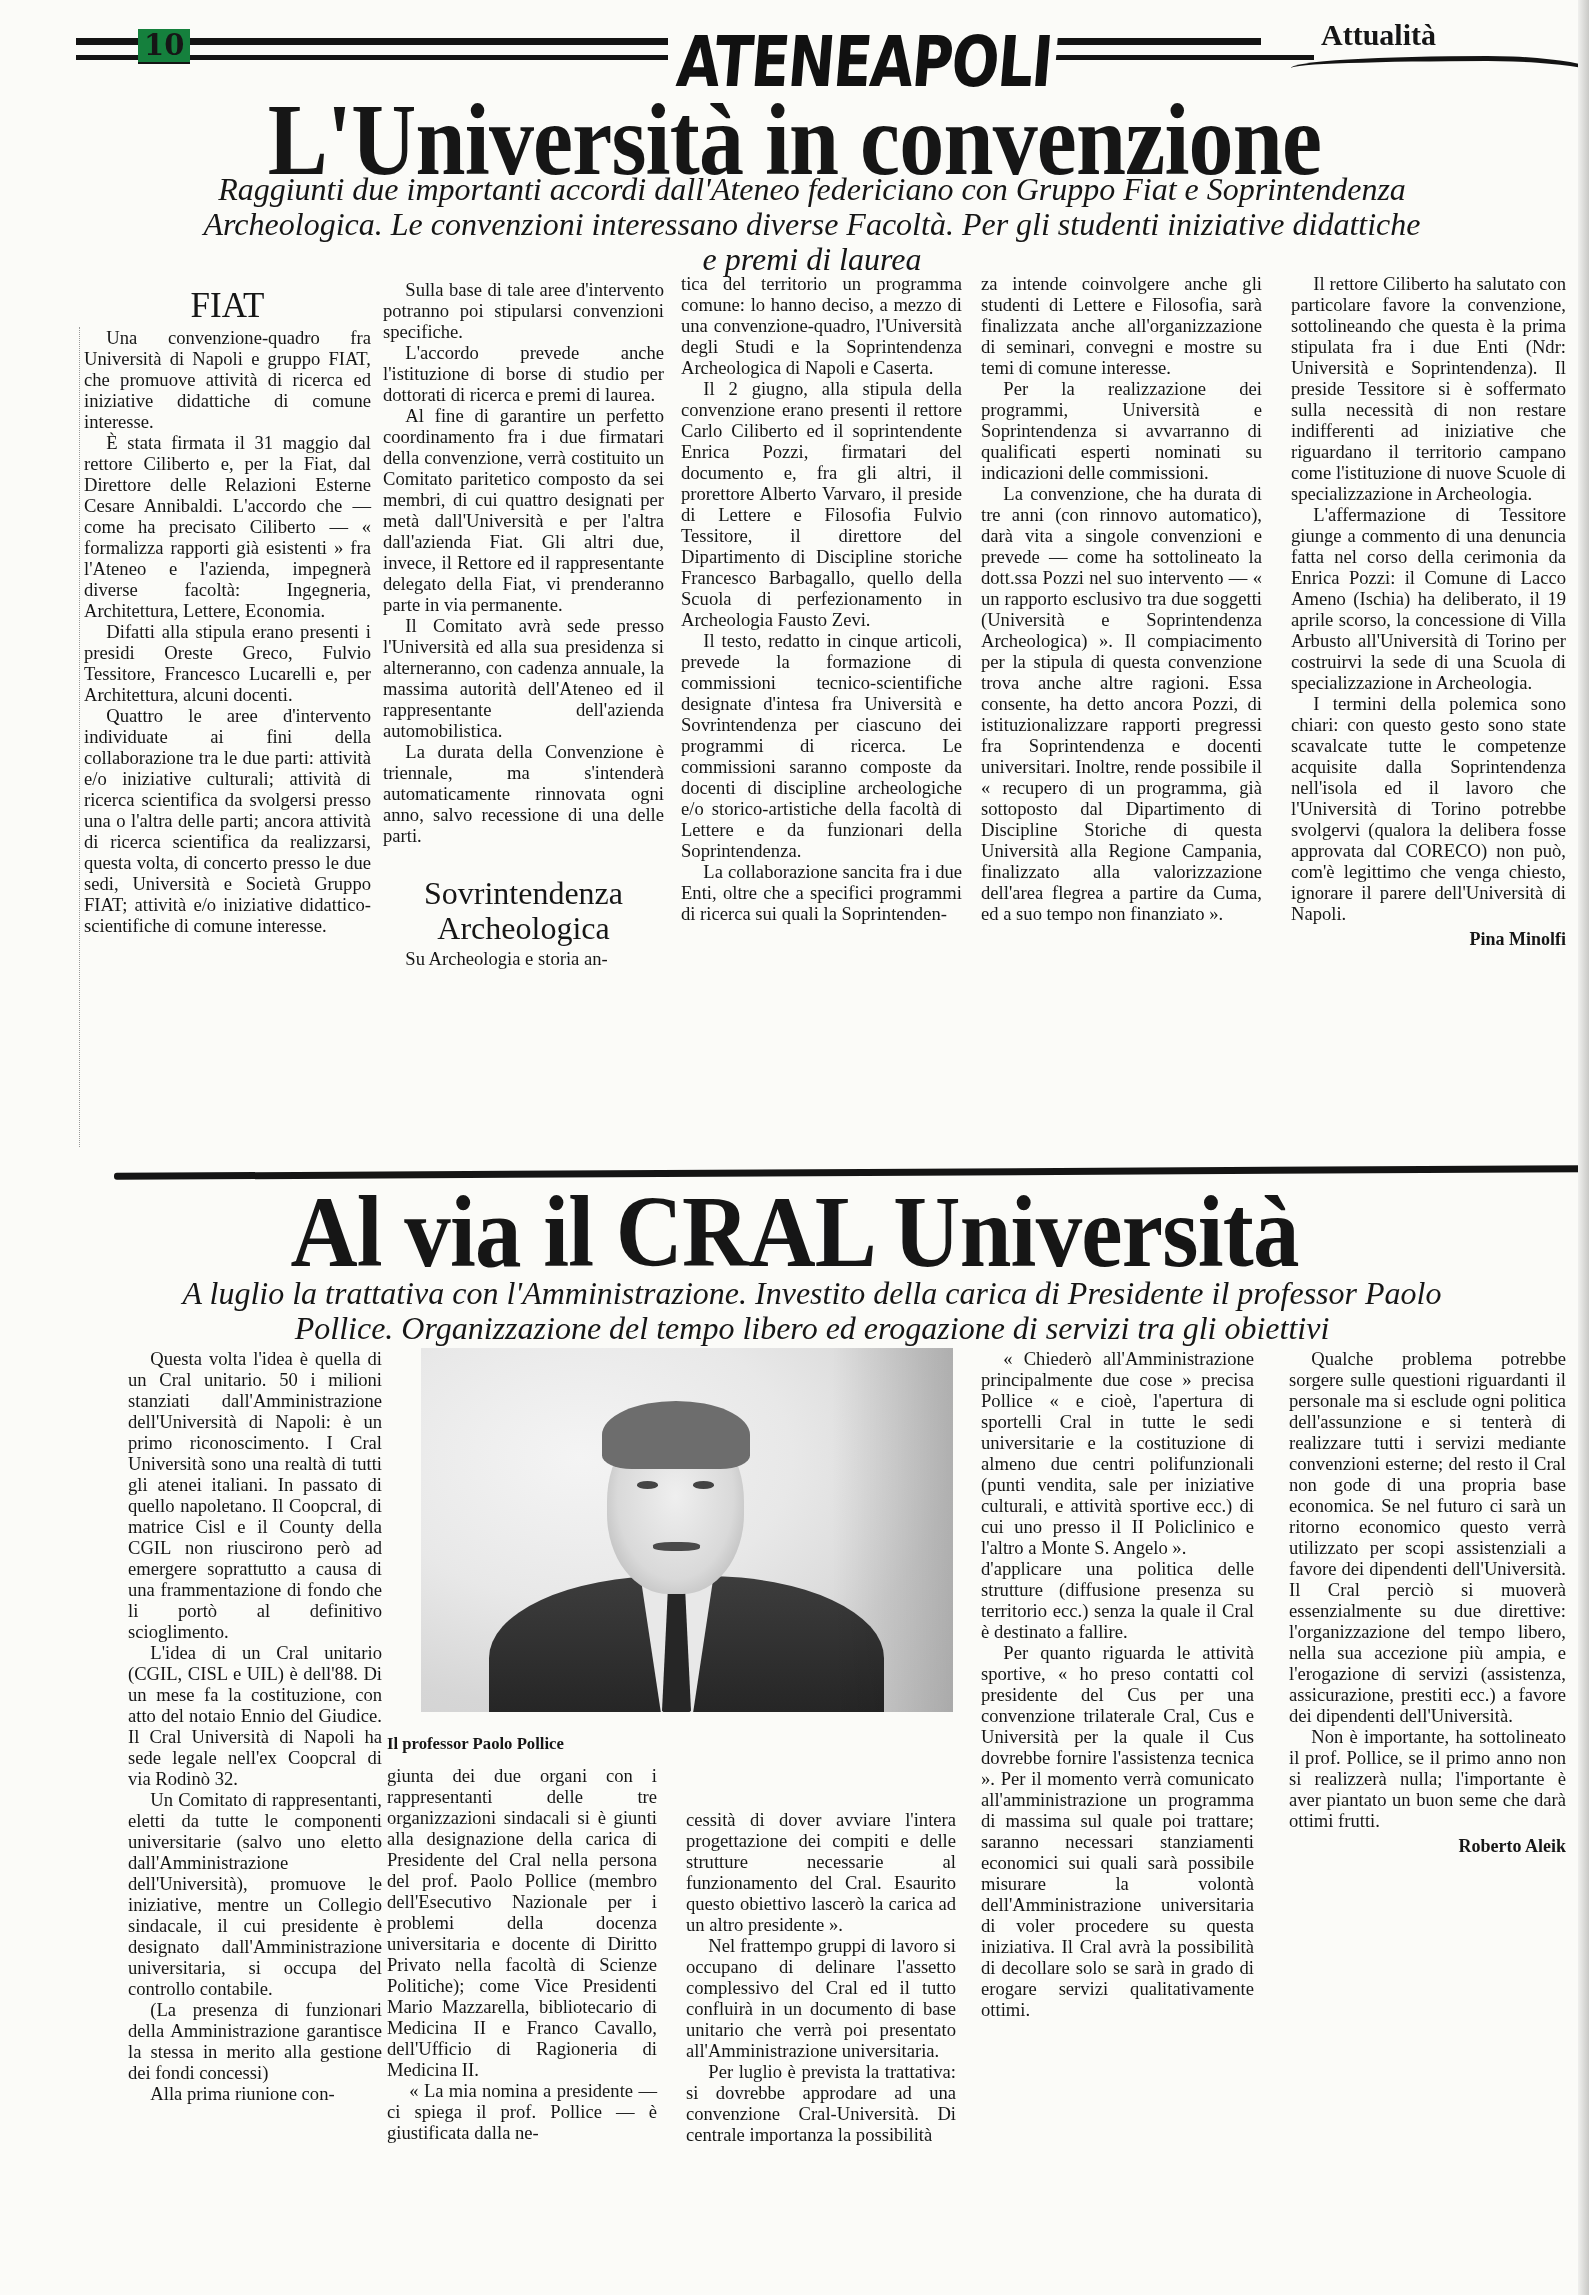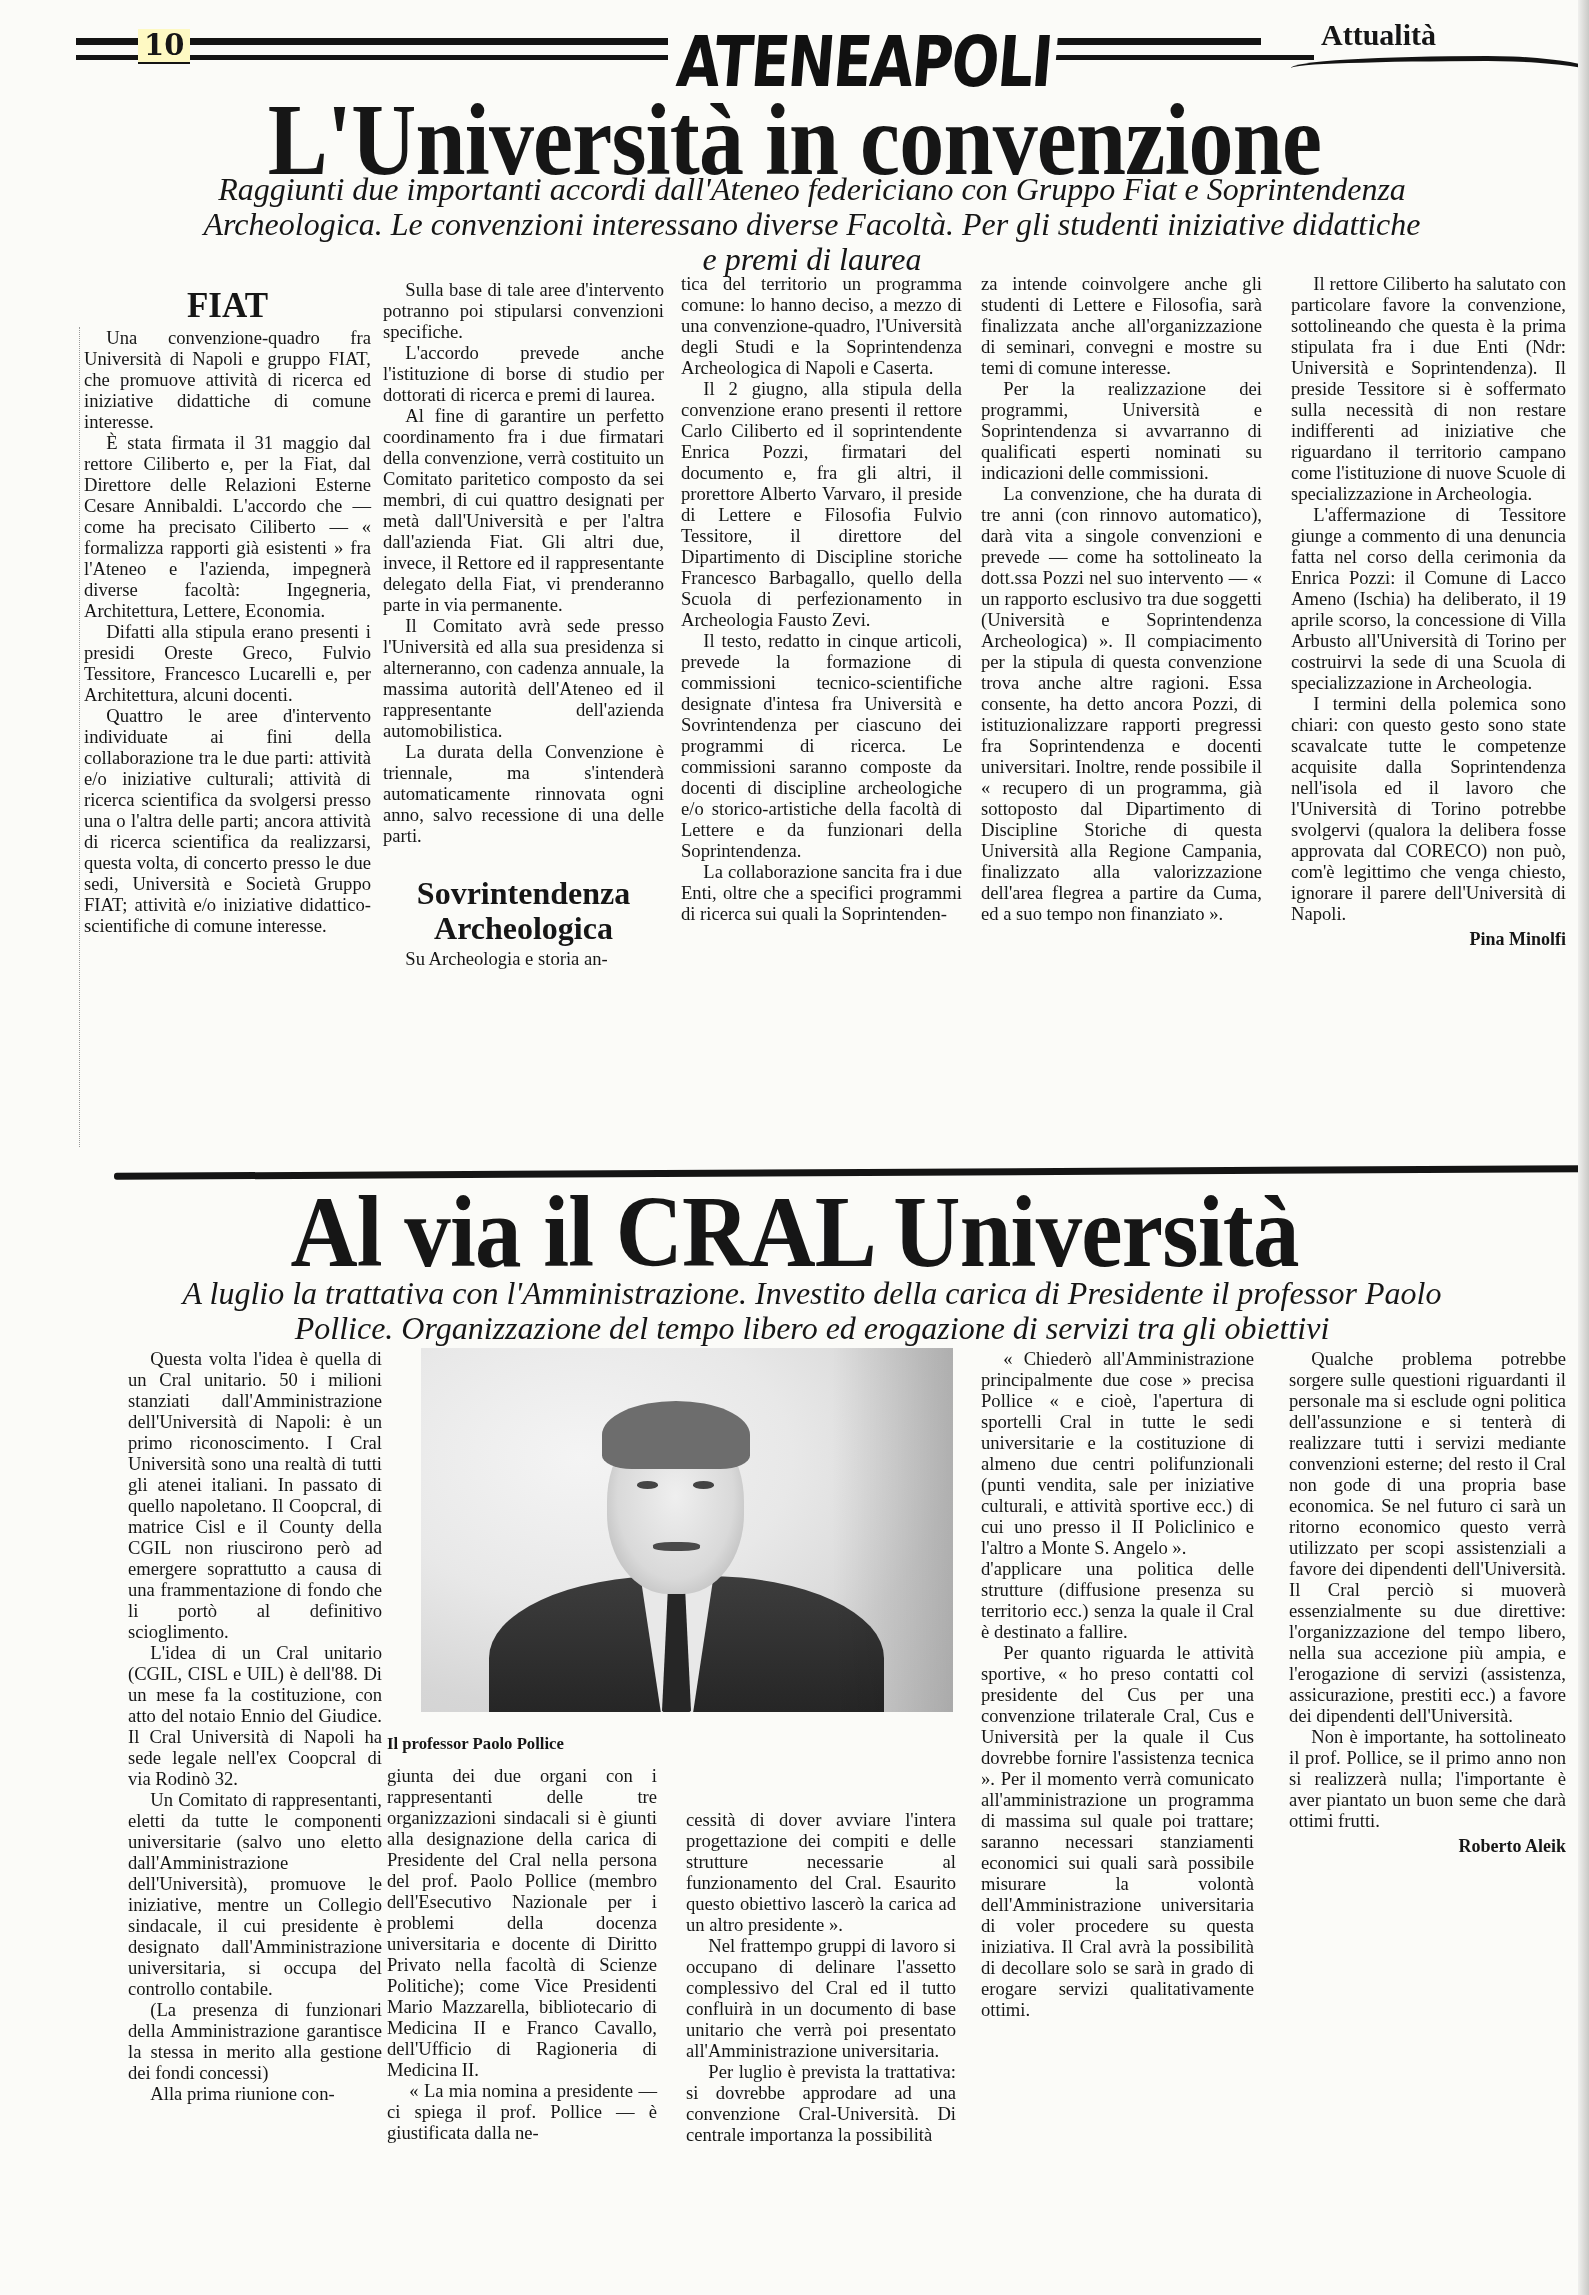--- a/index.html
+++ b/index.html
@@ -2,38 +2,38 @@
 <html style="font-size:12px"><head>
 <meta charset="utf-8">
 <style>
   * { box-sizing: border-box; margin: 0; padding: 0; }
   html, body { width: 1589px; height: 2295px; background: #fbfbf8; overflow: hidden; }
   body { position: relative; font-family: "Liberation Serif", "DejaVu Serif", serif; color: #161616; }
 
   
   .masthead { position: absolute; left: 76px; top: 23px; width: 1513px; height: 61px; }
   .rule { position: absolute; background: #141414; }
-  .page-num { position: absolute; left: 62px; top: 6px; font-family: "DejaVu Serif", serif; font-weight: bold; font-size: 29px; line-height: 33px; padding: 0 6px; background: #fef9c3; border-bottom: 2.3px solid #141414; }
+  .page-num { position: absolute; left: 62px; top: 6px; font-family: "DejaVu Serif", serif; font-weight: bold; font-size: 29px; line-height: 33px; padding: 0 6px; background: #15803d; border-bottom: 2.3px solid #141414; }
   .logo { position: absolute; left: 600px; top: 0px; font-family: "DejaVu Sans", sans-serif; font-weight: bold; font-size: 56px; line-height: 61px; letter-spacing: -1.5px; transform: scaleY(1.25) skewX(-6deg); transform-origin: left top; color: #111; background: #fbfbf8; padding: 0 4.6px; }
   .section-label { position: absolute; left: 1245px; top: -4.6px; font-weight: bold; font-size: 30px; font-family: "Liberation Serif", serif; }
   .swoosh { position: absolute; left: 1215px; top: 33px; width: 327px; height: 30px; border-top: 5.3px solid #141414; border-radius: 60% 40% 0 0 / 40% 90% 0 0; }
 
   
   .headline { position: absolute; left: 0; width: 1589px; text-align: center; font-weight: bold; letter-spacing: -0.8px; }
   .h1 { top: 90px; font-size: 90px; line-height: 99px; transform: scaleY(1.12); }
   .deck { position: absolute; left: 197px; width: 1230px; text-align: center; font-style: italic; font-size: 32px; line-height: 35px; }
   .deck1 { top: 172px; }
   .h2 { top: 1181px; font-size: 93px; line-height: 102px; transform: scaleY(1.1); }
   .deck2 { top: 1276px; left: 159px; width: 1306px; }
 
   
   .col { position: absolute; font-size: 18.6px; line-height: 21px; text-align: justify; hyphens: manual; }
   .col p { text-indent: 1.2em; }
   .col p + p { margin-top: 0; }
-  .sub-title { text-align: center; font-weight: bold; font-size: 35px; line-height: 38px; margin-bottom: 1.5px; }
+  .sub-title { text-align: center; font-weight: normal; font-size: 35px; line-height: 38px; margin-bottom: 1.5px; }
   .sub-title.small { font-size: 32px; line-height: 35px; margin-top: 30px; }
   .byline { text-align: right; font-weight: bold; font-size: 18px; margin-top: 4.6px; }
   .caption { font-weight: bold; font-size: 16.7px; line-height: 20px; margin-bottom: 10.6px; }
   .vline { position: absolute; border-left: 1.1px dotted #999; }
 
   
   .a1c1 { left: 84px; top: 287px; width: 287px; }
   .a1c2 { left: 383px; top: 279px; width: 281px; }
   .a1c3 { left: 681px; top: 273px; width: 281px; }
   .a1c4 { left: 981px; top: 273px; width: 281px; }

